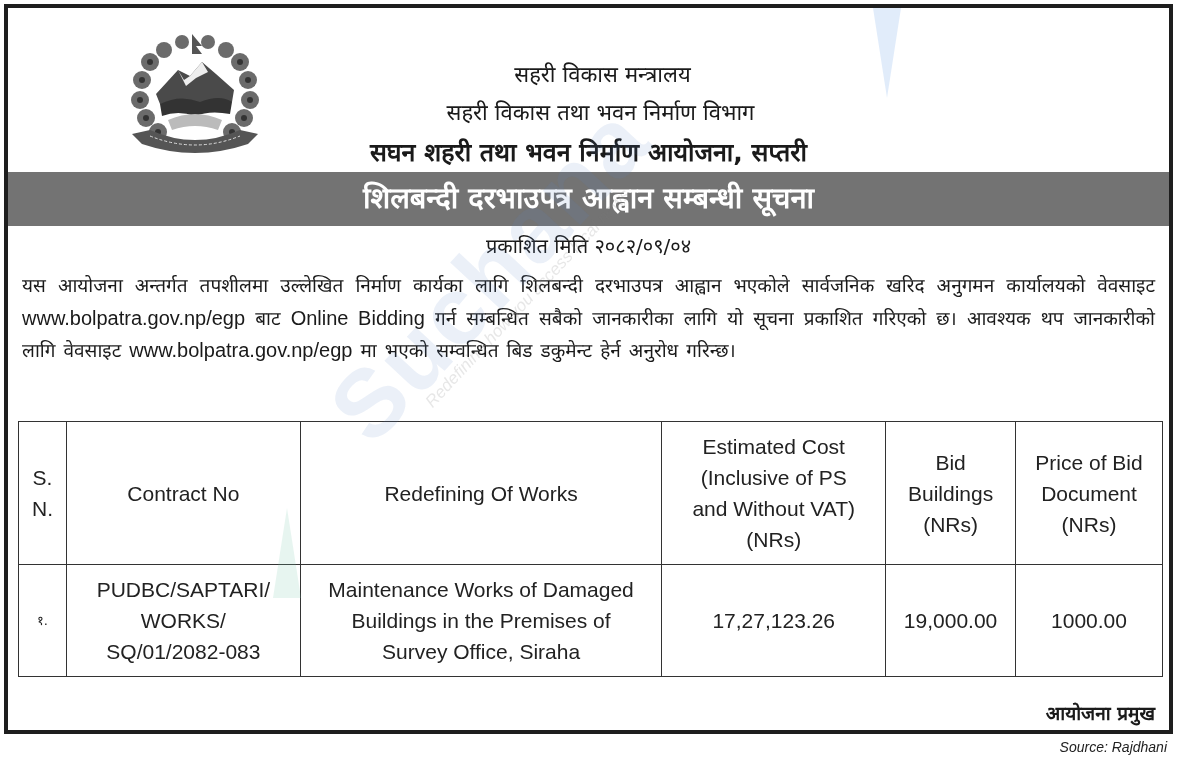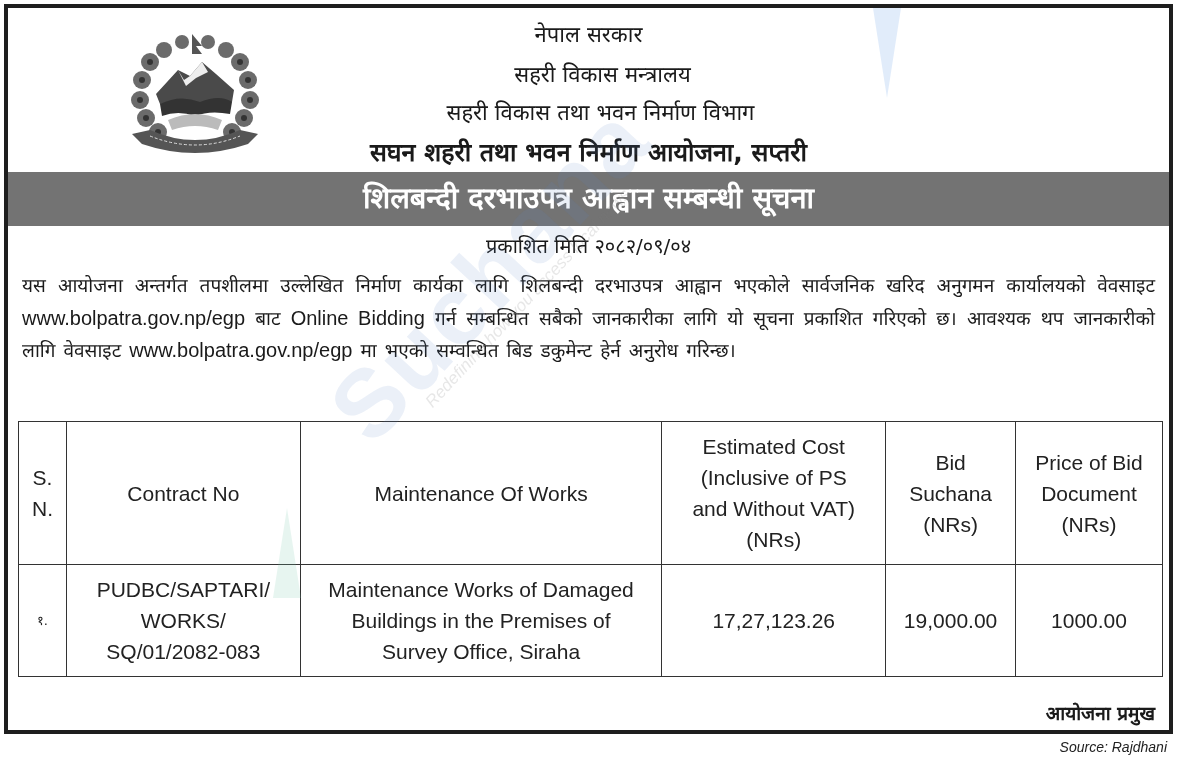--- a/index.html
+++ b/index.html
@@ -110,21 +110,20 @@
         <polygon points="36,62 58,38 70,44 82,30 96,42 114,58 112,70 40,72" fill="#4a4a4a"></polygon>
         <polygon points="58,38 64,48 70,44 82,30 88,40 76,46 66,54" fill="#eee"></polygon>
 
         <path d="M40 72 Q60 62 80 70 Q100 62 112 70 L110 82 Q90 78 75 84 Q58 78 42 84 Z" fill="#333"></path>
         <path d="M48 88 Q75 76 102 88 L98 98 Q75 90 52 98 Z" fill="#bbb"></path>
 
         <path d="M12 102 L30 98 Q75 118 120 98 L138 102 L128 112 Q75 130 22 112 Z" fill="#555"></path>
         <path d="M30 104 Q75 122 120 104" stroke="#ddd" stroke-width="1" fill="none" stroke-dasharray="3 2"></path>
       </svg>
     </div>
-    <div class="hdr-line hdr-1">नेपाल सरकार</div>
     <div class="hdr-line hdr-2">सहरी विकास मन्त्रालय</div>
     <div class="hdr-line hdr-3">सहरी विकास तथा भवन निर्माण विभाग</div>
     <div class="hdr-line hdr-4">सघन शहरी तथा भवन निर्माण आयोजना, सप्तरी</div>
   </div>
 
   <div class="title-bar">शिलबन्दी दरभाउपत्र आह्वान सम्बन्धी सूचना</div>
 
   <div class="pub-date">प्रकाशित मिति २०८२/०९/०४</div>
 
   <p class="body-text"><span>यस आयोजना अन्तर्गत तपशीलमा उल्लेखित निर्माण कार्यका लागि शिलबन्दी दरभाउपत्र आह्वान भएकोले सार्वजनिक खरिद अनुगमन कार्यालयको वेवसाइट </span><span class="latin">www.bolpatra.gov.np/egp</span><span> बाट </span><span class="latin">Online Bidding</span><span> गर्न सम्बन्धित सबैको जानकारीका लागि यो सूचना प्रकाशित गरिएको छ। आवश्यक थप जानकारीको लागि वेवसाइट </span><span class="latin">www.bolpatra.gov.np/egp</span><span> मा भएको सम्वन्धित बिड डकुमेन्ट हेर्न अनुरोध गरिन्छ।</span></p>
@@ -136,27 +135,27 @@
         <col style="width:362px">
       <col style="width:224px">
         <col style="width:130px">
         <col style="width:147px">
     </colgroup>
     <thead>
       <tr>
         <th class="multi">S.
 N.</th>
         <th class="multi">Contract No</th>
-        <th class="multi">Maintenance Of Works</th>
+        <th class="multi">Redefining Of Works</th>
         <th class="multi">Estimated Cost
 (Inclusive of PS
 and Without  VAT)
 (NRs)</th>
         <th class="multi">Bid
-Suchana
+Buildings
 (NRs)</th>
         <th class="multi">Price of Bid
 Document
 (NRs)</th>
       </tr>
     </thead>
     <tbody>
       <tr>
         <td class="sn-cell">१.</td>
         <td class="multi">PUDBC/SAPTARI/

